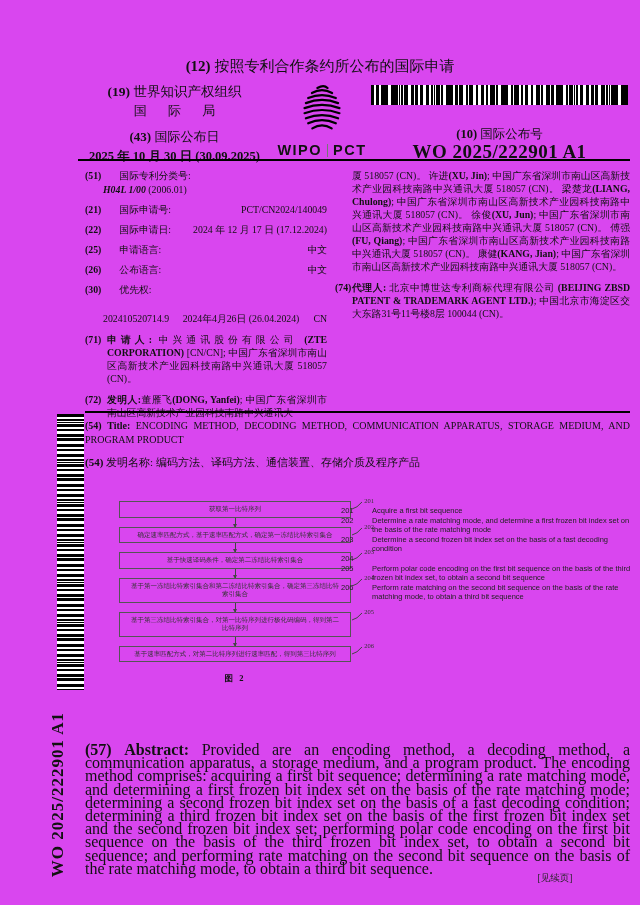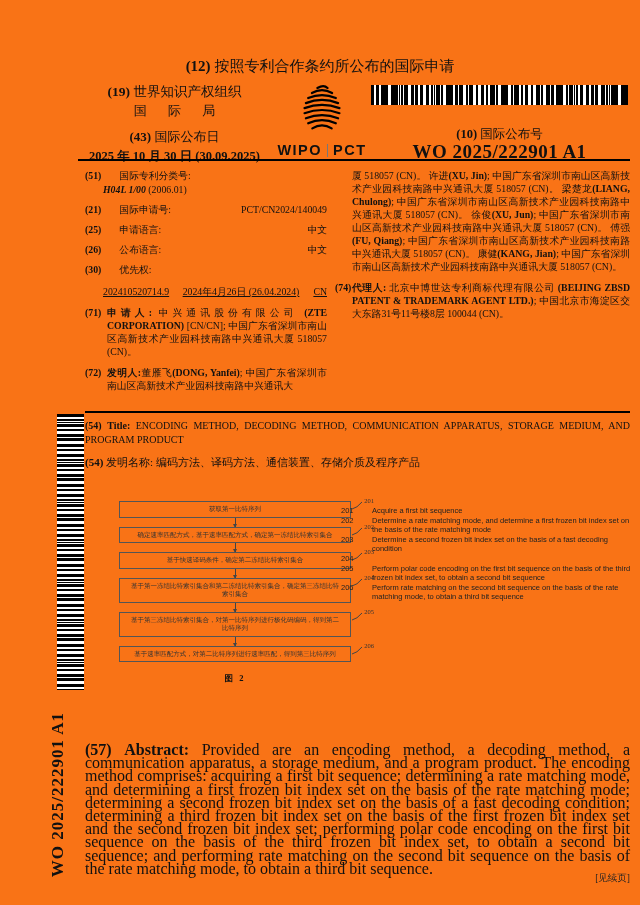--- a/index.html
+++ b/index.html
@@ -1,19 +1,19 @@
 <!DOCTYPE html>
 <html><head>
 <meta charset="utf-8">
 <style>
   * { margin:0; padding:0; box-sizing:border-box; }
   html,body { background:#e8e8e8; }
   .page {
     position:relative; width:640px; height:905px; margin:0 auto;
-    background:#f97316; color:#111;
+    background:#d946ef; color:#111;
     font-family:"Liberation Serif", "DejaVu Serif", serif;
     overflow:hidden;
   }
   .b { font-weight:bold; }
   .i { font-style:italic; }
 
   
   .pub-type { position:absolute; top:57px; left:0; width:100%; text-align:center; font-size:15px; }
   .hdr-left { position:absolute; top:83px; left:72px; width:205px; text-align:center; }
   .hdr-left .l1 { font-size:13.5px; }
@@ -39,21 +39,21 @@
 
   
   .col-left  { position:absolute; top:169px; left:85px;  width:242px; font-size:9.8px; line-height:13px; }
   .col-right { position:absolute; top:169px; left:335px; width:295px; font-size:9.8px; line-height:13px; }
 
   .frow { display:flex; margin-top:7px; }
   .frow:first-child { margin-top:0; }
   .frow .num { font-weight:bold; flex:none; margin-right:18px; }
   .frow .val { margin-left:auto; text-align:right; white-space:nowrap; }
   .sub { padding-left:18px; margin-top:1px; }
-  .prio { display:flex; padding-left:18px; margin-top:9px;text-decoration:underline; }
+  .prio { display:flex; padding-left:18px; margin-top:16px; }
   .prio .pd { margin-left:auto; } .prio .pc { margin-left:14px; }
 
   .fpara { position:relative; padding-left:22px; margin-top:8px; text-align:justify; }
   .fpara .num { position:absolute; left:0; top:0; font-weight:bold; }
   .col-right .cont { text-align:justify; }
   .col-right .fpara { padding-left:17px; }
 
   
   .barcode-side { position:absolute; left:57px; top:414px; width:27px; height:276px; background-color:#fff;
     background-image:
@@ -77,21 +77,21 @@
   .fref svg { margin-top:4px; margin-right:1px; }
   .fig-caption { text-align:center; font-size:8.5px; font-weight:bold; margin-top:11px; letter-spacing:2px; }
 
   .legend { position:absolute; left:341px; top:506px; width:292px; font-family:"Liberation Sans", "DejaVu Sans", sans-serif; font-size:7.5px; line-height:9.6px; color:#222; }
   .lrow { display:flex; }
   .lnum { flex:none; width:31px; }
   .ltext { flex:1; }
 
   
   .abstract { position:absolute; top:743px; left:85px; width:545px; font-size:16px; line-height:13.2px; text-align:justify; }
-  .footer-note { position:absolute; top:872px; left:480px; width:150px; text-align:right; font-size:9.5px; color:#222; }
+  .footer-note { position:absolute; top:872px; left:480px; width:150px; text-align:center; font-size:9.5px; color:#222; }
 </style>
 </head>
 <body>
 
 <div class="page">
 
   <div class="pub-type">
     <span class="b">(12)</span>
     <span>按照专利合作条约所公布的国际申请</span>
   </div>
@@ -145,20 +145,25 @@
     <div class="sub">
       <span class="b i">H04L 1/00</span>
       <span>(2006.01)</span>
     </div>
     <div class="frow">
       <span class="num">(21)</span>
       <span>国际申请号:</span>
       <span class="val">PCT/CN2024/140049</span>
     </div>
     <div class="frow">
+      <span class="num">(22)</span>
+      <span>国际申请日:</span>
+      <span class="val">2024 年 12 月 17 日 (17.12.2024)</span>
+    </div>
+    <div class="frow">
       <span class="num">(25)</span>
       <span>申请语言:</span>
       <span class="val">中文</span>
     </div>
     <div class="frow">
       <span class="num">(26)</span>
       <span>公布语言:</span>
       <span class="val">中文</span>
     </div>
     <div class="frow">

